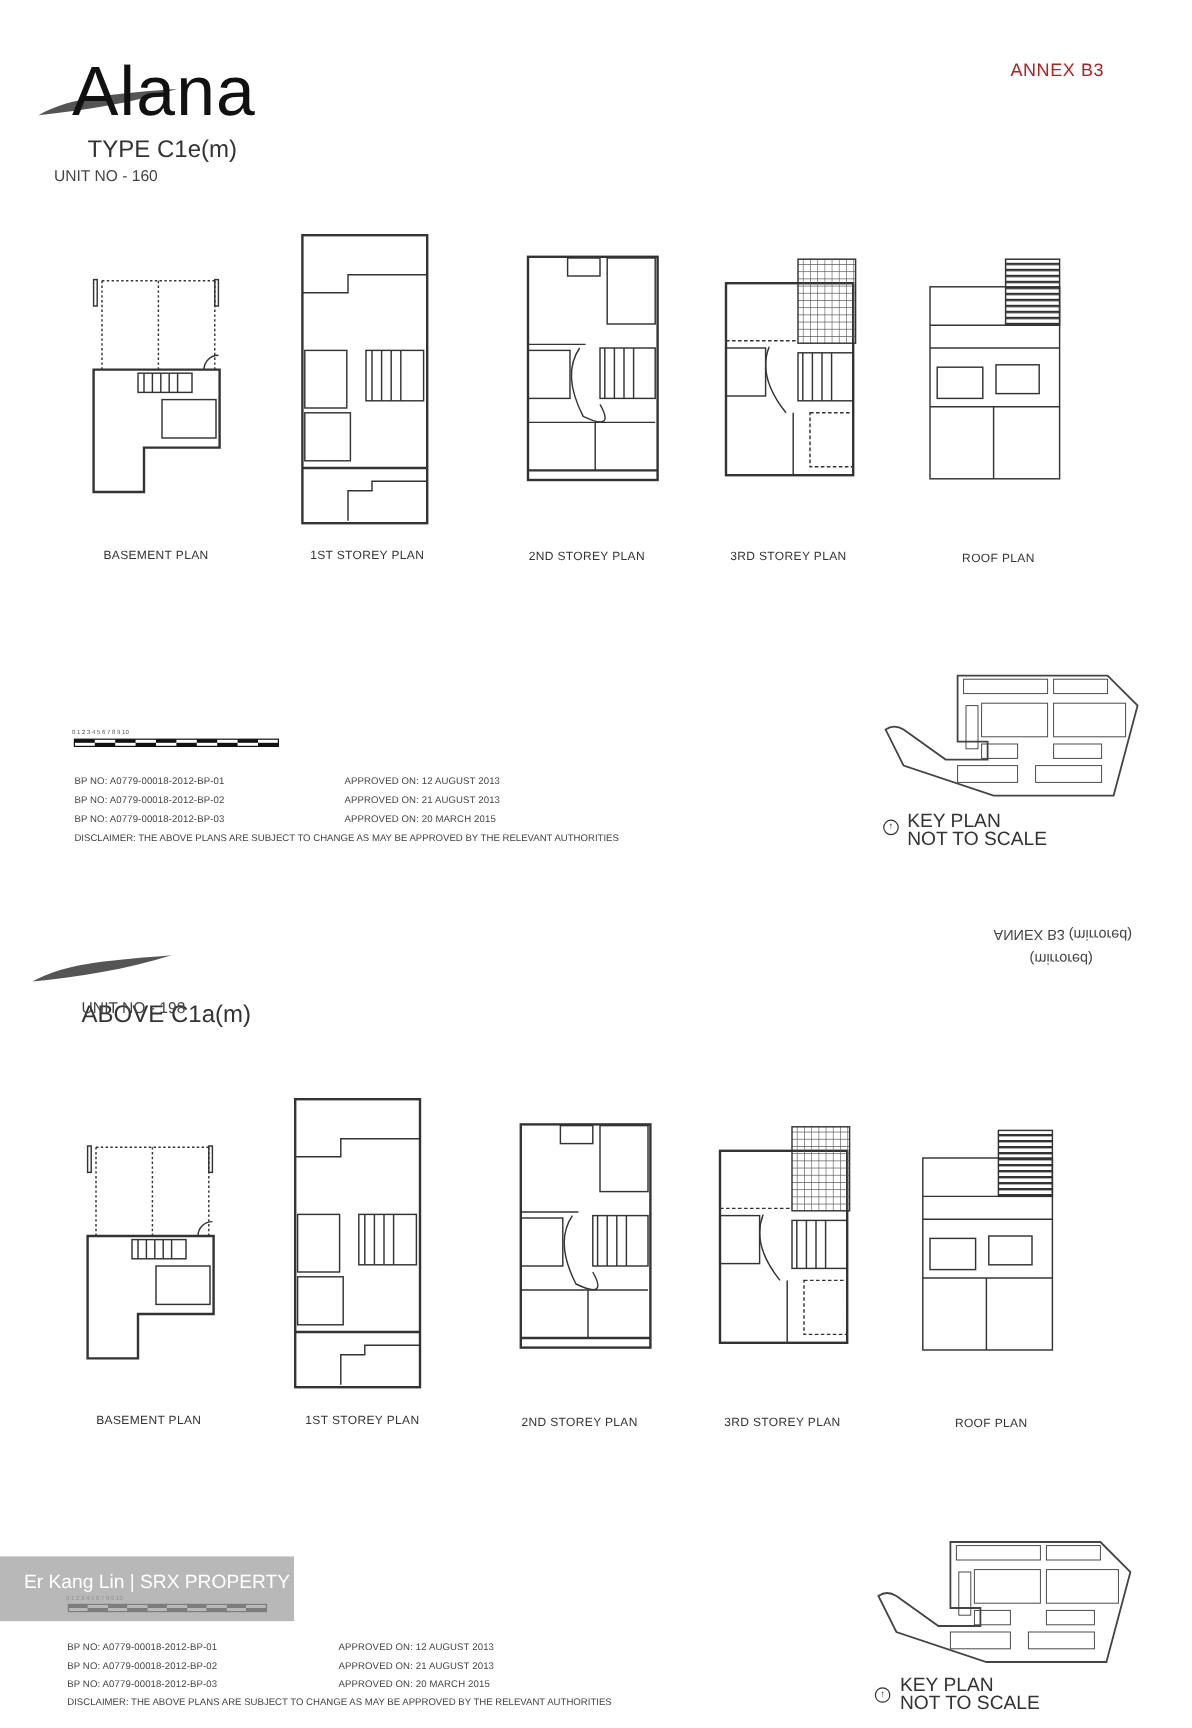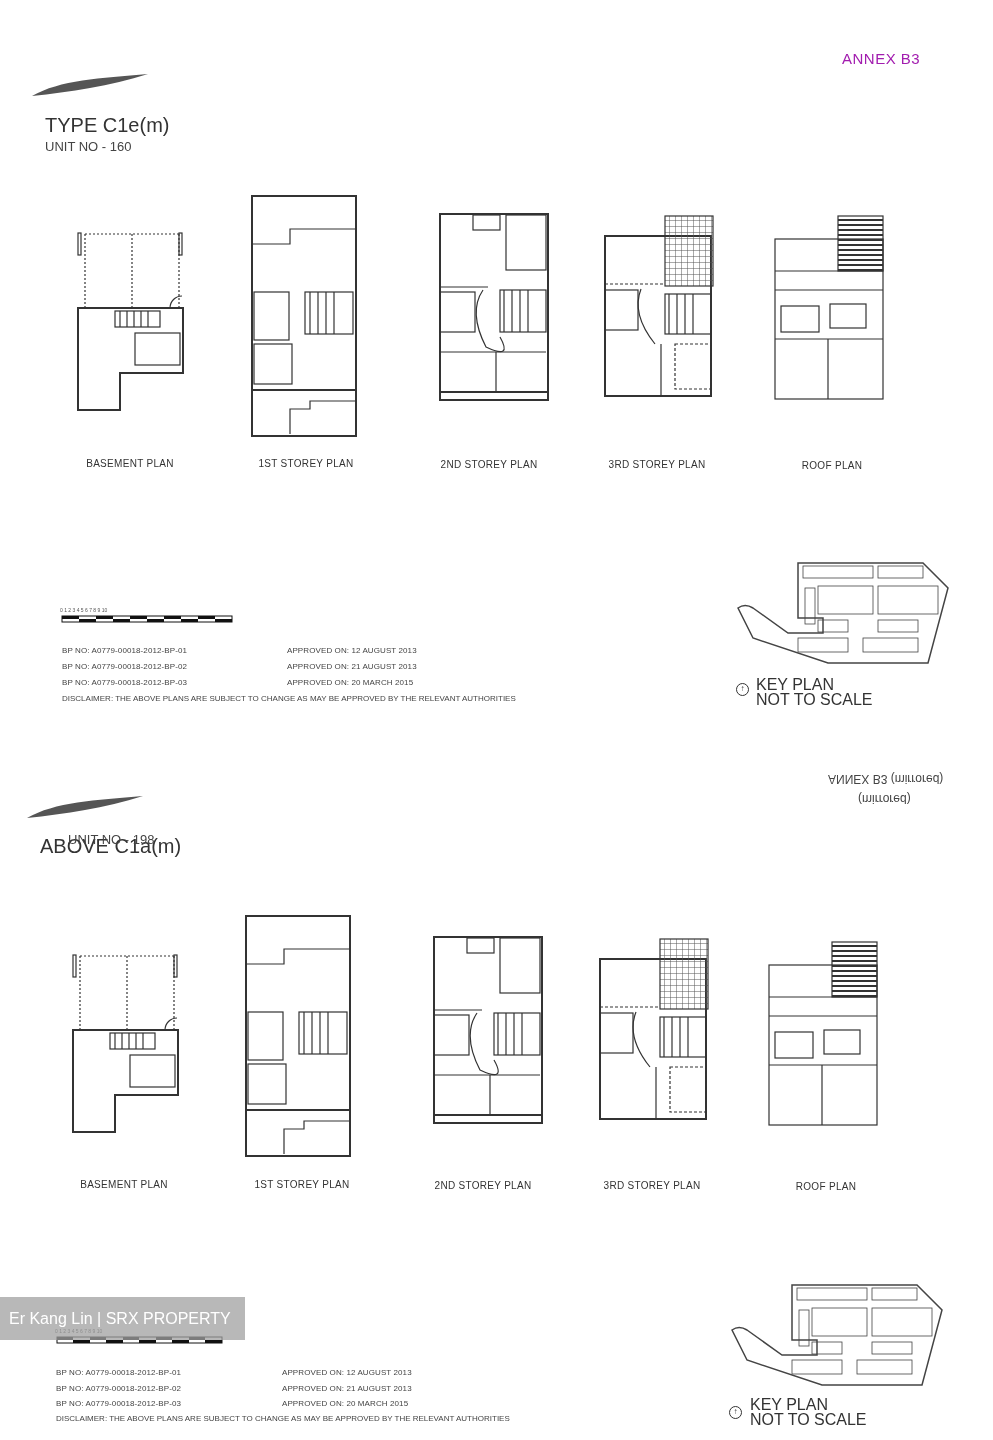--- a/index.html
+++ b/index.html
@@ -1,48 +1,49 @@
 <!DOCTYPE html>
 <html><head>
   <meta charset="utf-8">
   <style>
     * { box-sizing: border-box; margin: 0; padding: 0; }
     html, body { width: 993px; height: 1440px; background: #ffffff; overflow: hidden; }
     body { position: relative; font-family: "Liberation Sans", sans-serif; color: #222; }
     .abs { position: absolute; }
 
     .logo { position: absolute; font-family: "Liberation Sans", sans-serif; font-size: 58px; font-weight: 400; color: #111; letter-spacing: 1px; line-height: 1; }
-    .type-title { position: absolute; font-size: 20px; color: #333; }
+    .type-title { position: absolute; font-size: 20px; color: #333; margin-left: 28px; }
     .unit-no { position: absolute; font-size: 13px; color: #444; }
-    .annex { position: absolute; font-size: 15px; color: #a21caf; letter-spacing: 0.5px; }
+    .annex { position: absolute; font-size: 15px; color: #b91c1c; letter-spacing: 0.5px; }
     .annex-blur { position: absolute; font-size: 12px; color: #444; filter: blur(0.6px); transform: scaleY(-1); }
 
     .plan { position: absolute; }
     .plan svg { display: block; }
     .plan-label { position: absolute; font-size: 10px; color: #333; letter-spacing: 0.3px; white-space: nowrap; transform: translateX(-50%); text-align: right; }
 
     .scale-bar { position: absolute; }
     .bp-line { position: absolute; font-size: 8px; color: #444; white-space: nowrap; letter-spacing: 0.1px; }
     .disclaimer { position: absolute; font-size: 8px; color: #444; white-space: nowrap; }
 
     .keyplan { position: absolute; }
     .key-label { position: absolute; font-size: 16px; color: #333; line-height: 15px; }
     .north { position: absolute; width: 13px; height: 13px; border: 1.5px solid #333; border-radius: 50%; font-size: 8px; text-align: center; line-height: 10px; color: #333; }
 
-    .watermark { position: absolute; left: 0; top: 1297px; width: 245px; height: 43px; background: rgba(160,160,160,0.75); color: #fff; font-size: 16px; line-height: 43px; padding-left: 9px; white-space: nowrap; }
+    .watermark { position: absolute; left: 0; top: 1297px; width: 245px; height: 54px; background: rgba(160,160,160,0.75); color: #fff; font-size: 16px; line-height: 43px; padding-left: 20px; white-space: nowrap; }
   </style>
 </head>
 <body>
 
 <div>
 
   <div class="abs" style="left:30px;top:48px;width:280px;height:60px;">
     <svg class="abs" style="left:0;top:22px" width="120" height="30">
       <path d="M2 26 C30 10, 70 8, 118 4 C80 16, 40 22, 2 26 Z" fill="#555"></path>
     </svg>
+    <div class="logo" style="left:30px;top:0;">Alana</div>
   </div>
   <div class="type-title" style="left:45px;top:114px;">TYPE C1e(m)</div>
   <div class="unit-no" style="left:45px;top:139px;">UNIT NO  - 160</div>
   <div class="annex" style="left:842px;top:50px;">ANNEX B3</div>
 
   <div class="plan" style="left:75px;top:228px;">
     <svg width="120" height="185" stroke="#333" fill="none" stroke-width="1.2">
       <rect x="3" y="5" width="3" height="22"></rect>
         <rect x="104" y="5" width="3" height="22"></rect>
       <line x1="10" y1="6" x2="104" y2="6" stroke-dasharray="2,2"></line>

